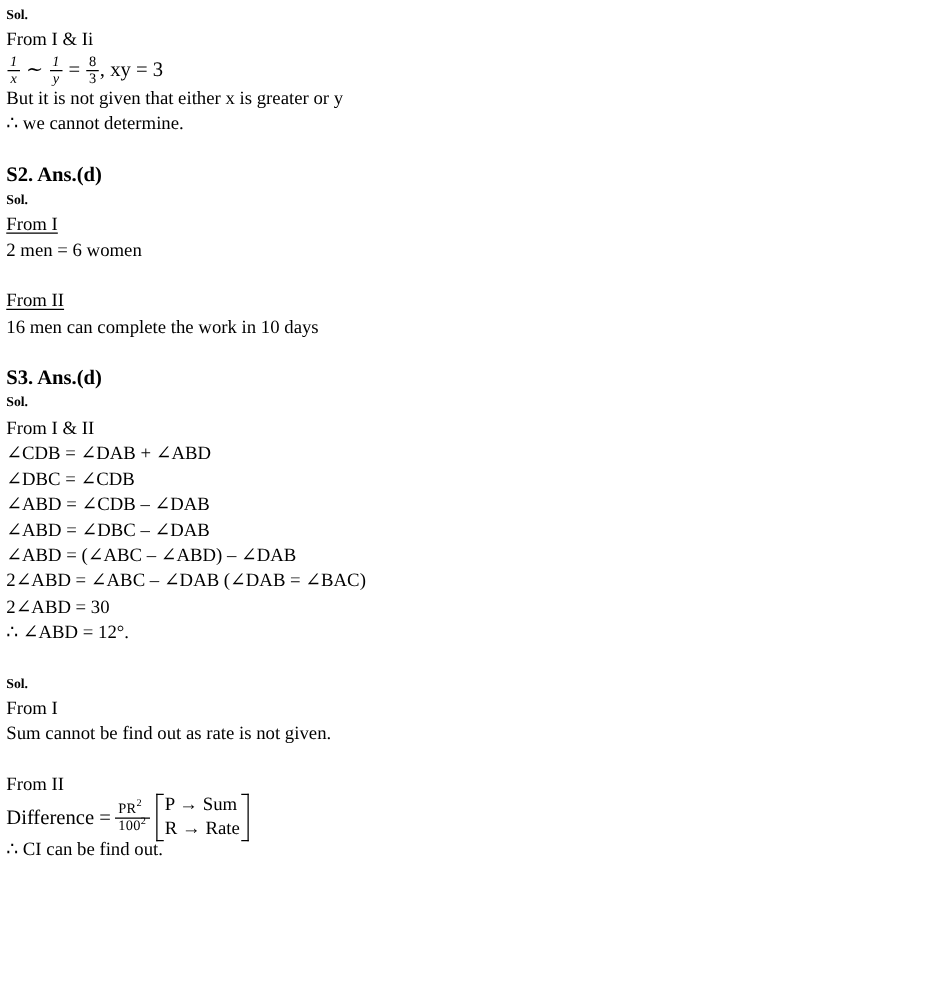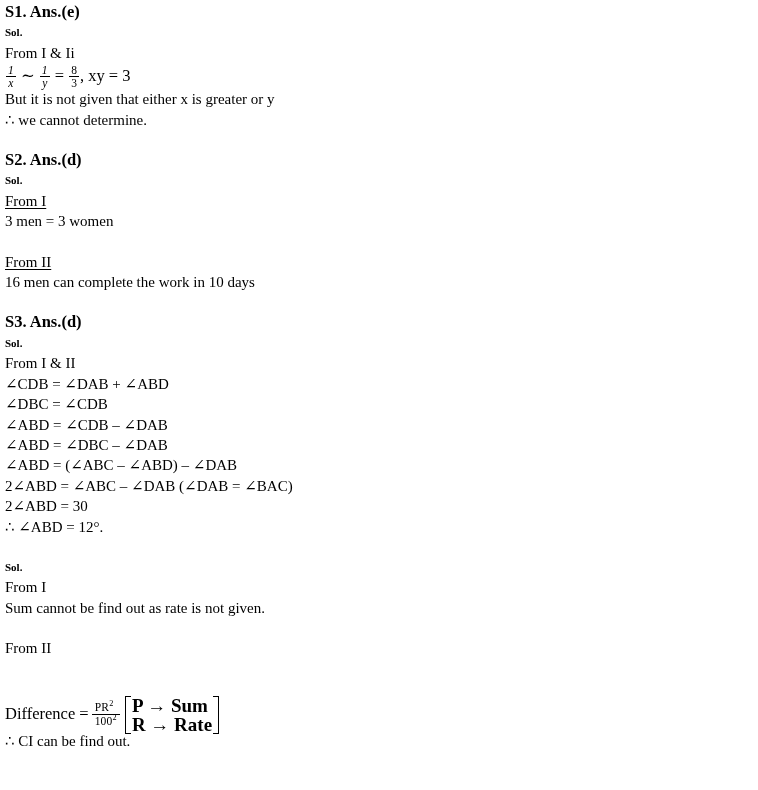--- a/index.html
+++ b/index.html
@@ -77,21 +77,20 @@
     height: 26px;
   }
   
   .formula-row {
     font-size: 16.5px;
     line-height: 20.4px;
     white-space: nowrap;
     display: flex;
     align-items: center;
     height: 32px;
-    margin-top: 40px;
   }
   .formula-row .lbl {
     display: inline-block;
   }
   .frac-big {
     display: inline-block;
     font-size: 11.5px;
     line-height: 1.1;
     margin: 0 4px 0 3px;
     vertical-align: middle;
@@ -103,24 +102,23 @@
     letter-spacing: 0.2px;
   }
   .frac-big .den {
     display: block;
     padding: 0px 3px 0 3px;
     letter-spacing: 0.2px;
   }
   .bracket {
     display: inline-flex;
     align-items: flex-start;
-    font-size: 19px;
+    font-size: 15px;
     line-height: 19px;
     margin-left: 1px;
-    font-weight: bold;
   }
   .bracket .bar {
     width: 5px;
     border-top: 1.4px solid #000;
     border-bottom: 1.4px solid #000;
     align-self: stretch;
   }
   .bracket .bar.left {
     border-left: 1.4px solid #000;
   }
@@ -141,21 +139,20 @@
     vertical-align: super;
     line-height: 0;
   }
 </style>
 </head>
 <body>
 
 <div class="page">
 
   <div class="block">
-    <div class="hd">S1. Ans.(e)</div>
     <div class="sol">Sol.</div>
     <div class="line">From I &amp; Ii</div>
 
     <div class="eqline">
       <span class="frac ital">
         <span class="num">1</span>
         <span class="den">x</span>
       </span>
       <span>∼</span>
       <span class="frac ital">
@@ -172,21 +169,21 @@
     <div class="line">But it is not given that either x is greater or y</div>
     <div class="line">∴ we cannot determine.</div>
   </div>
 
   <div class="gap"></div>
 
   <div class="block">
     <div class="hd">S2. Ans.(d)</div>
     <div class="sol">Sol.</div>
     <div class="line"><span class="u">From I</span></div>
-    <div class="line">3 men = 3 women</div>
+    <div class="line">2 men = 6 women</div>
     <div class="gap-sm"></div>
     <div class="line"><span class="u">From II</span></div>
     <div class="line">16 men can complete the work in 10 days</div>
   </div>
 
   <div class="gap"></div>
 
   <div class="block">
     <div class="hd">S3. Ans.(d)</div>
     <div class="sol">Sol.</div>

